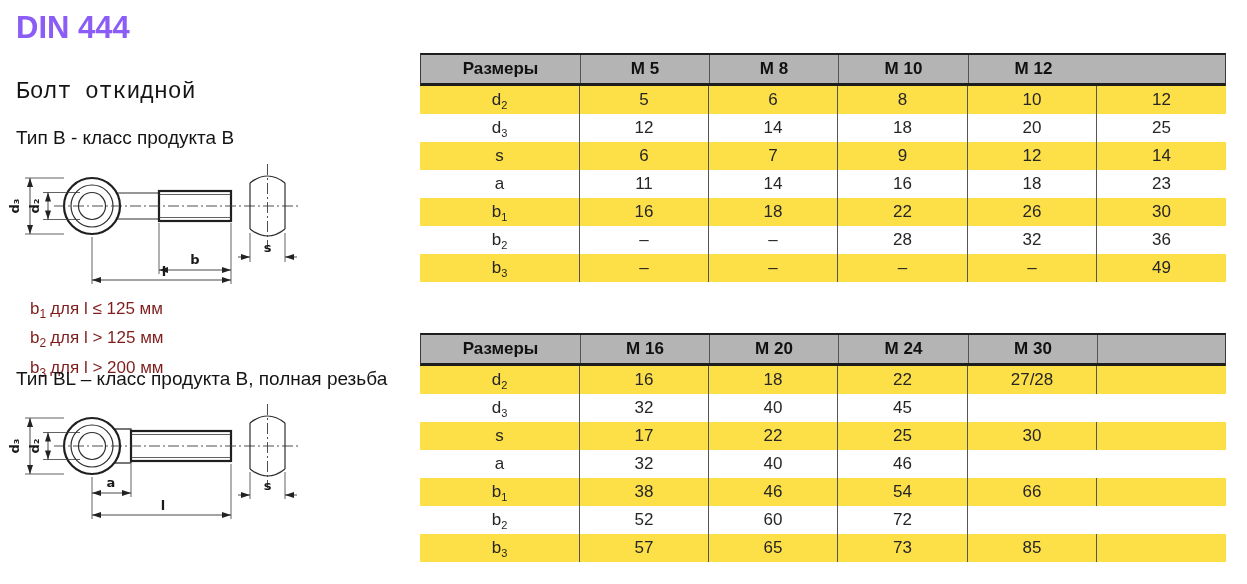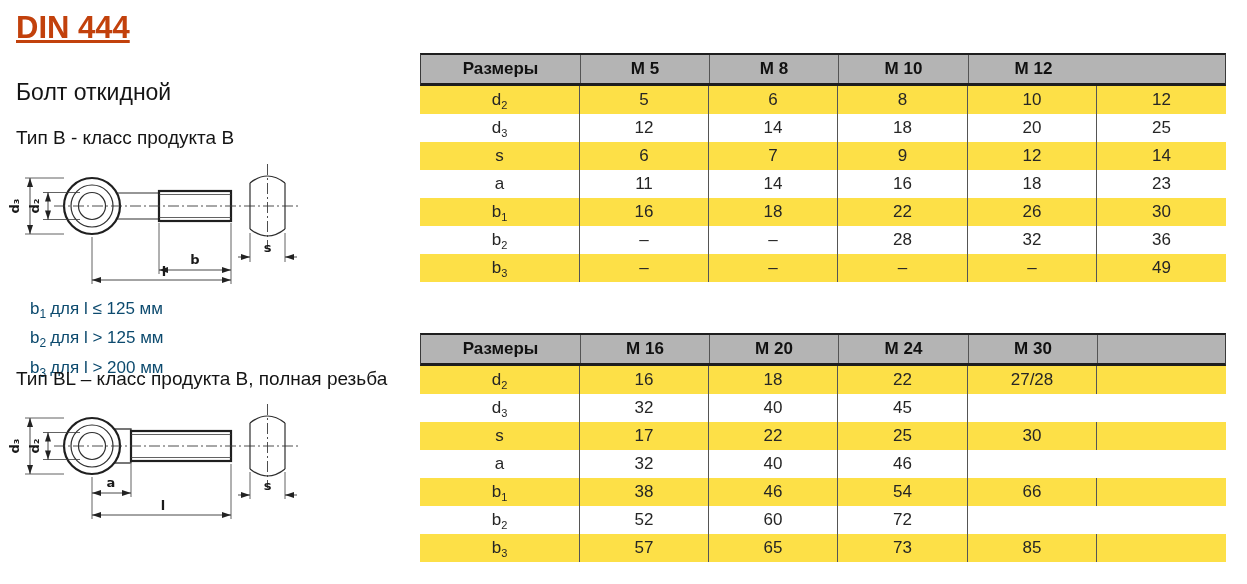--- a/index.html
+++ b/index.html
@@ -3,26 +3,26 @@
 <meta charset="utf-8">
 <style>
   html,body{margin:0;padding:0;}
   body{
     width:1247px;height:584px;background:#ffffff;
     font-family:"Liberation Sans","DejaVu Sans",sans-serif;
     color:#1a1a1a;position:relative;overflow:hidden;
   }
   .abs{position:absolute;}
   
-  .doc-title{left:16px;top:10px;font-size:31px;font-weight:bold;color:#c2410c;text-decoration:underline;}
-  .doc-subtitle{left:16px;top:79px;font-size:23px;color:#141414;}
+  .doc-title{left:16px;top:10px;font-size:31px;font-weight:bold;color:#8b5cf6;}
+  .doc-subtitle{left:16px;top:79px;font-size:23px;color:#141414;font-family:Liberation Mono, monospace;}
   .type-line{left:16px;font-size:19px;color:#141414;}
   .type-b{top:127px;}
   .type-bl{top:368px;}
-  .notes{left:30px;top:297px;font-size:17px;line-height:24px;color:#0c4a6e;}
+  .notes{left:30px;top:297px;font-size:17px;line-height:24px;color:#7f1d1d;}
   .notes sub{font-size:12px;}
   .notes .ntext{margin-left:4px;}
   
   .dtable{position:absolute;left:420px;width:806px;font-size:17px;}
   .t1{top:10px;}
   .t2{top:290px;}
   .dt-grid{display:grid;grid-template-columns:160px 129px 129px 130px 129px 129px;}
   .dt-head{
     background:#b4b4b4;
     border-top:2px solid #1e1e1e;border-bottom:3px solid #1e1e1e;

